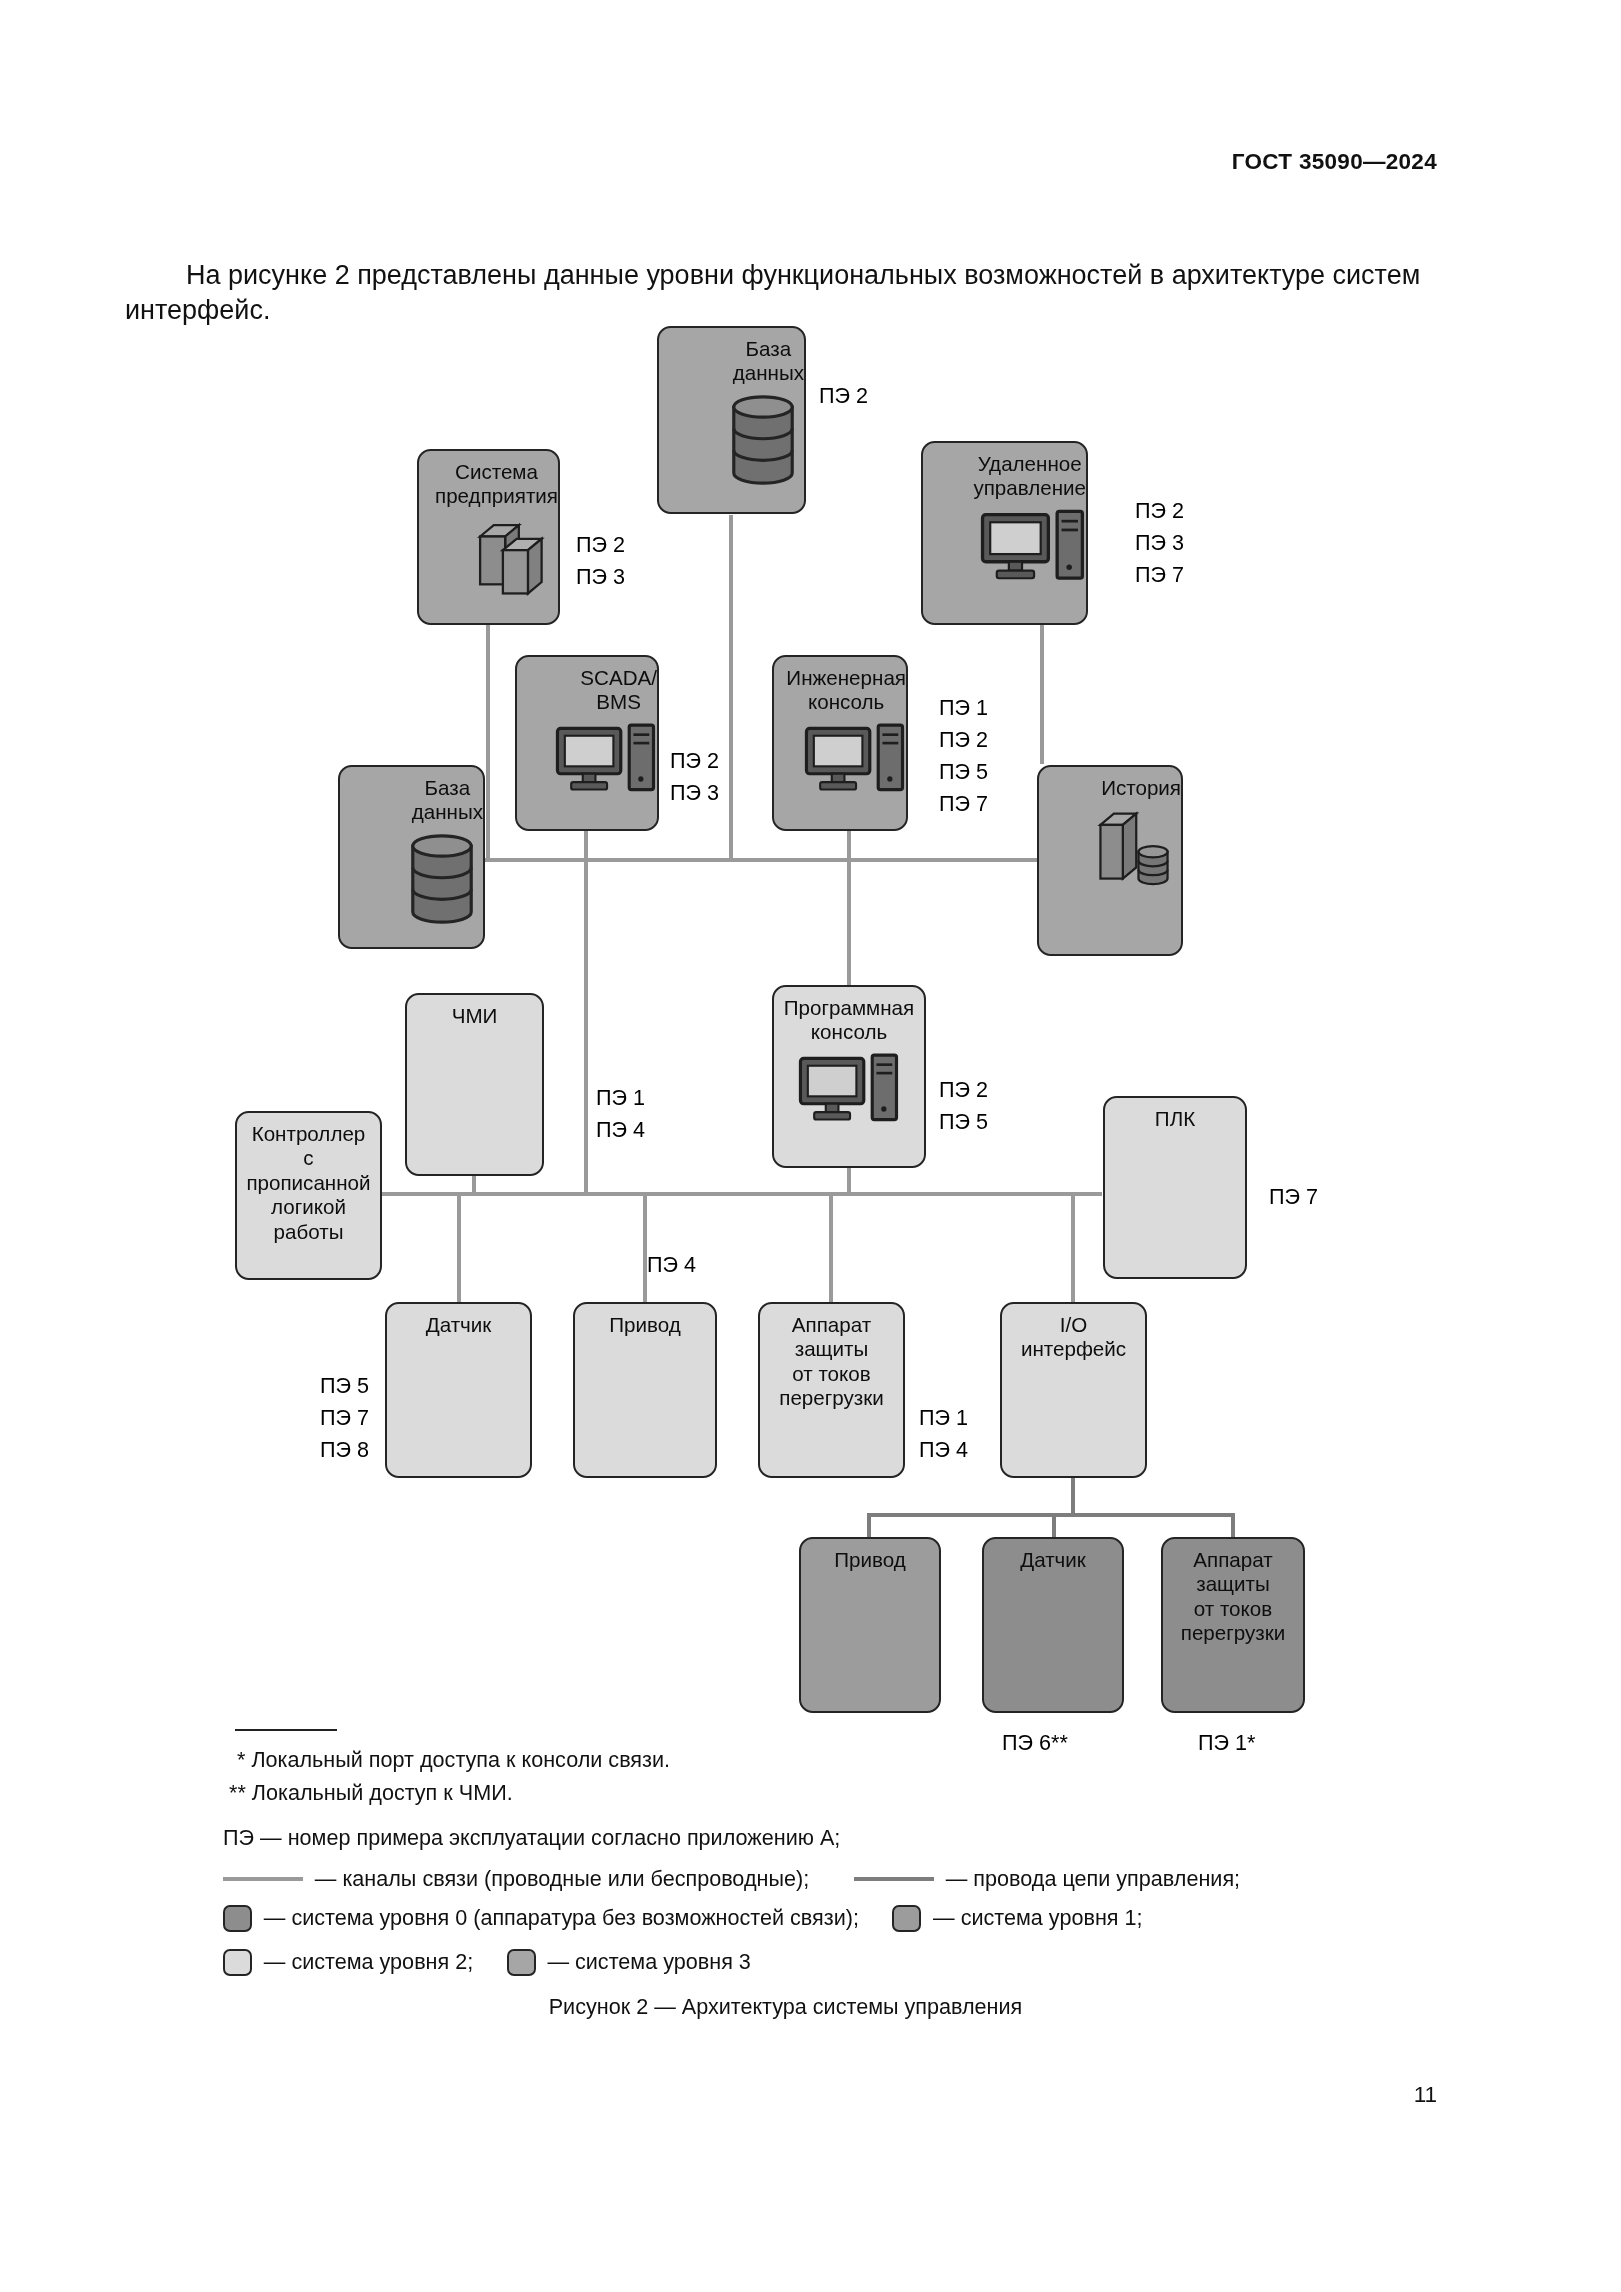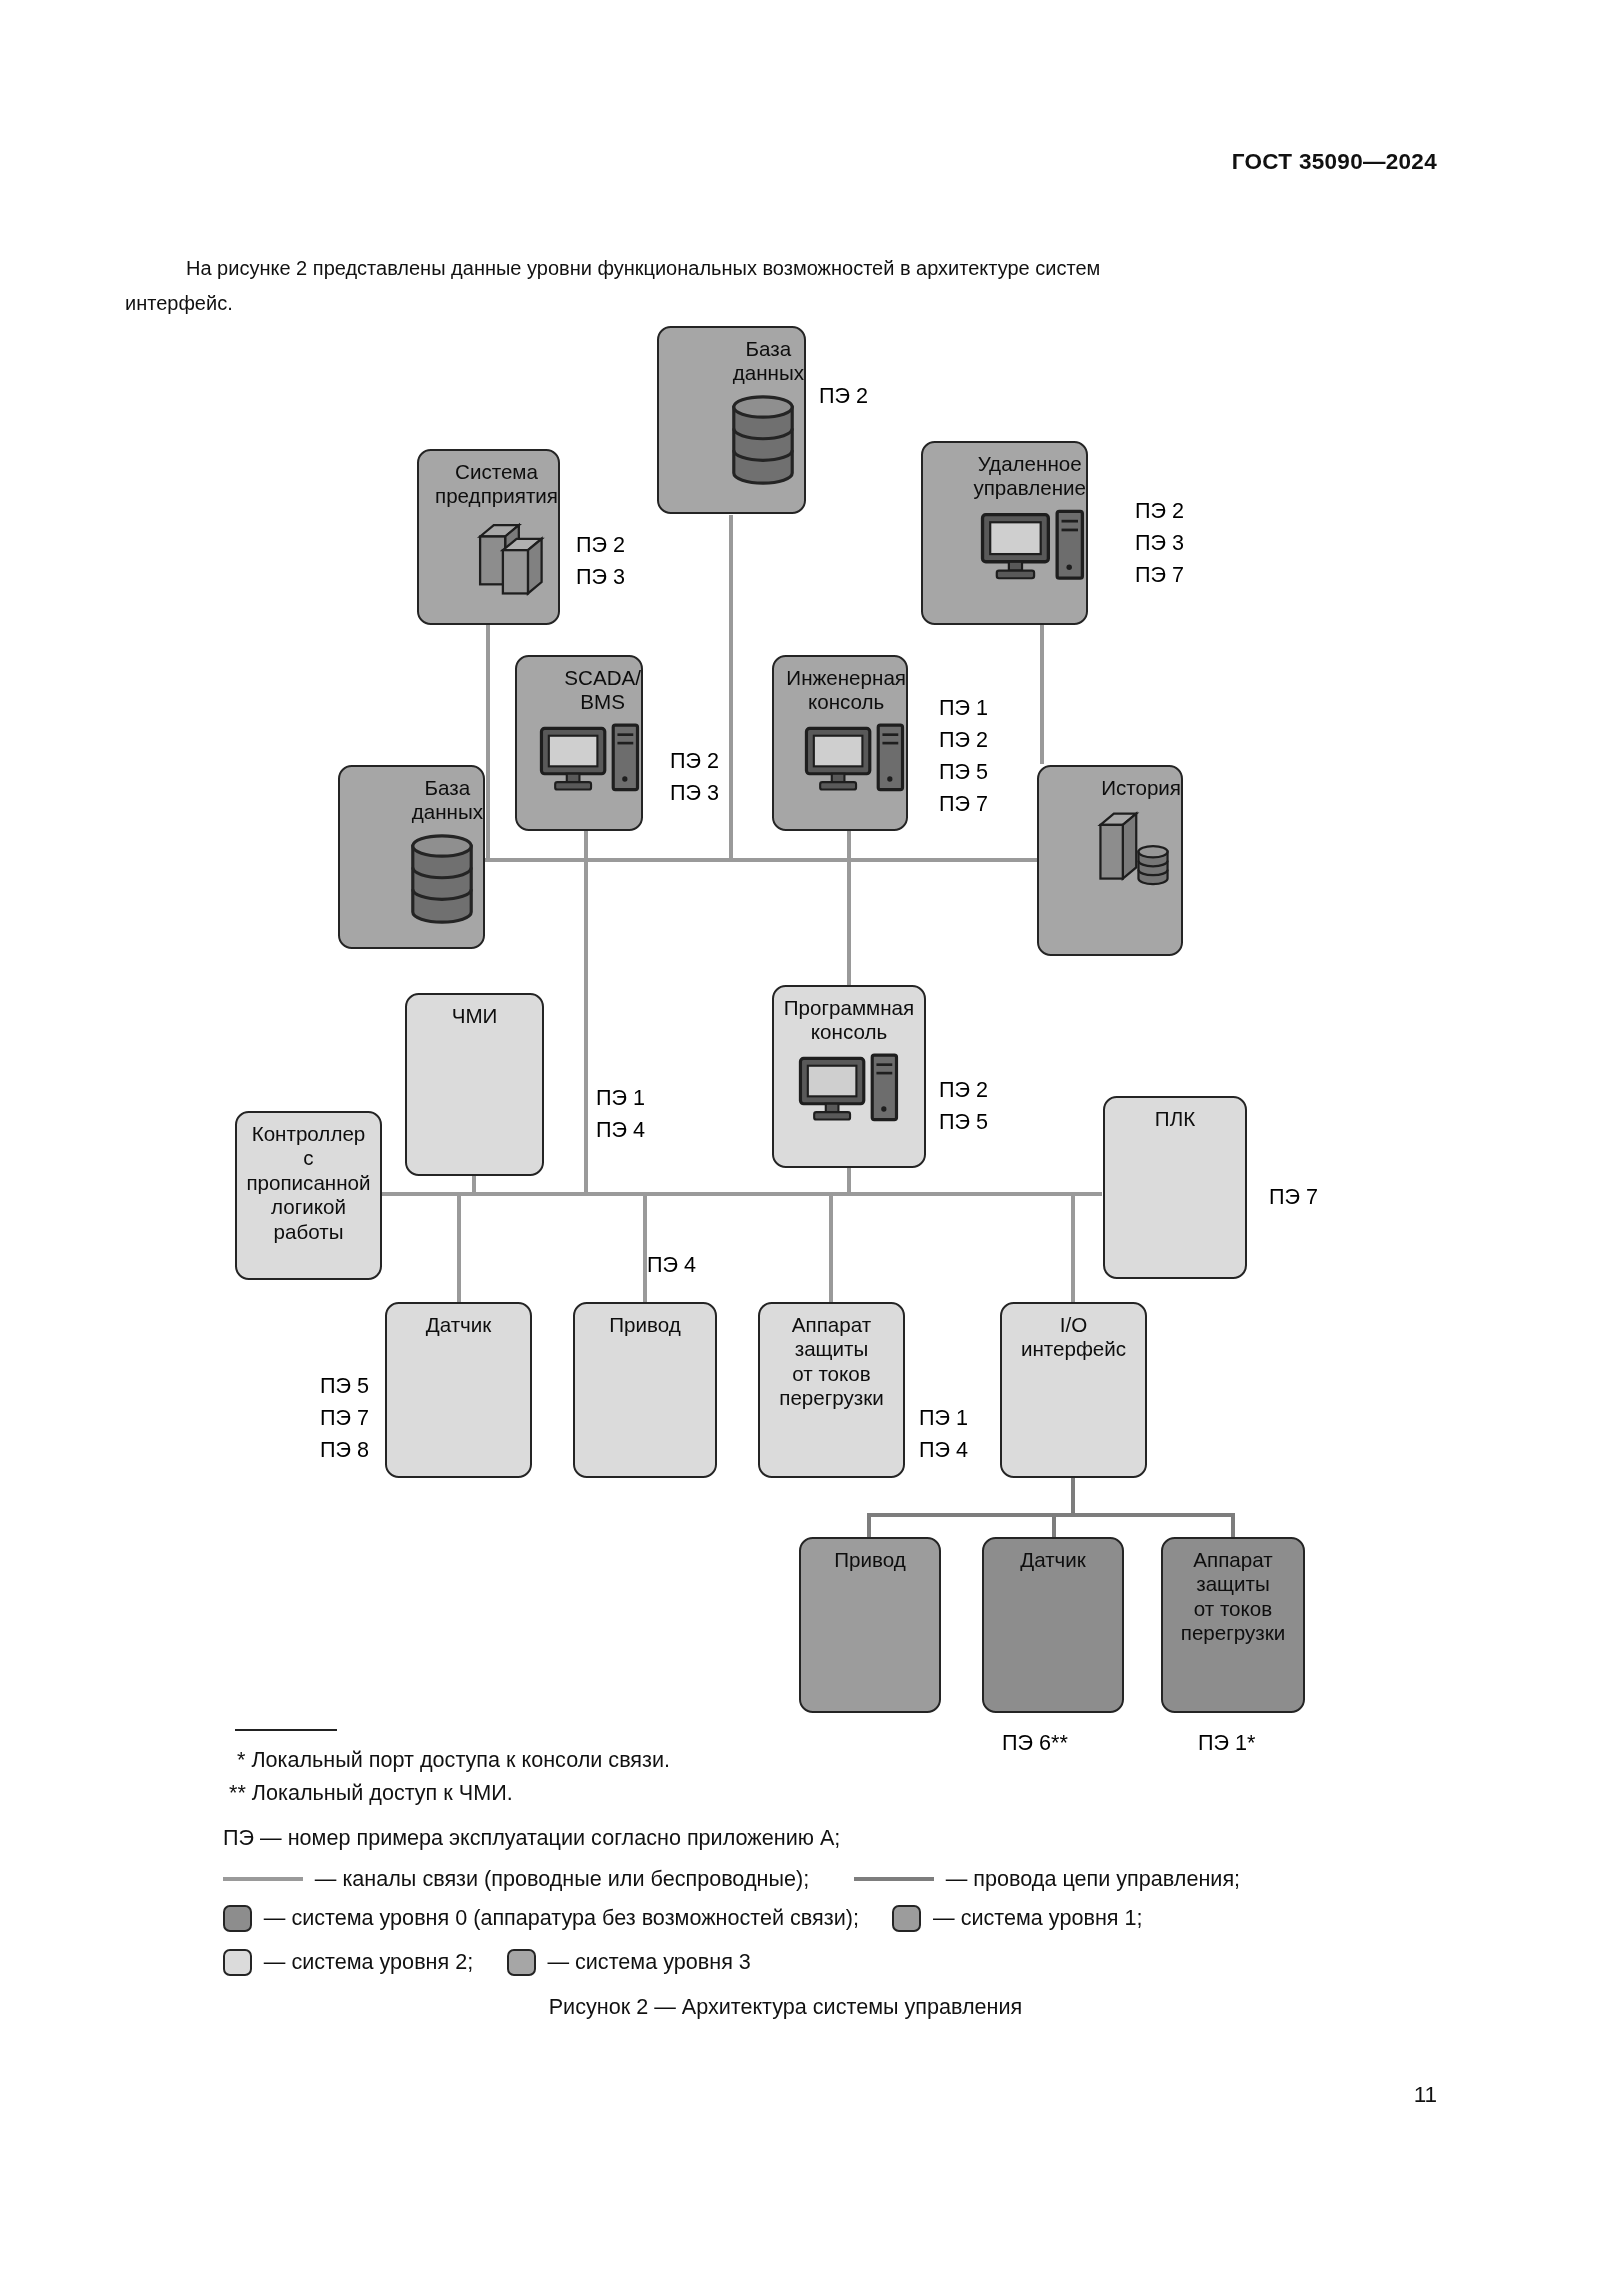--- a/index.html
+++ b/index.html
@@ -5,21 +5,21 @@
 <style>
   :root{
     --level0:#8d8d8d; --level1:#9c9c9c; --level2:#dbdbdb; --level3:#a6a6a6;
     --comm-line:#9a9a9a; --control-line:#7d7d7d; --border:#242424;
   }
   *{box-sizing:border-box;}
   body{margin:0;background:#ffffff;font-family:"Liberation Sans",sans-serif;color:#111;}
   .page{position:relative;width:1621px;height:2293px;background:#fff;overflow:hidden;}
   .doc-header{position:absolute;top:149px;left:980px;width:457px;text-align:right;
     font-size:22.5px;font-weight:bold;letter-spacing:0.3px;}
-  .intro{position:absolute;top:231px;left:125px;width:1321px;font-size:20px;line-height:35px;}
+  .intro{position:absolute;top:231px;left:125px;width:1321px;font-size:27px;line-height:35px;}
   .intro .l1{display:block;text-indent:61px;}
   .intro .l2{display:block;}
   .node{position:absolute;border:2.9px solid var(--border);border-radius:13.7px;
     display:flex;flex-direction:column;align-items:center;padding-top:8.8px;}
   .level0{background:var(--level0);} .level1{background:var(--level1);}
   .level2{background:var(--level2);} .level3{background:var(--level3);align-items:flex-end;}
   .node-title{font-size:20.6px;line-height:24.5px;text-align:center;white-space:pre-line;color:#0e0e0e;}
   .node .icon{margin-top:6.9px;flex:0 0 auto;}
   .pe-label{position:absolute;font-size:21.6px;line-height:32px;white-space:pre-line;color:#000;}
   .line{position:absolute;background:var(--comm-line);}
@@ -105,21 +105,21 @@
         <rect x="9" y="13" width="46" height="29" fill="#cfcfcf" stroke="#1e1e1e" stroke-width="2"></rect>
         <rect x="26" y="49" width="12" height="8" fill="#595959" stroke="#1e1e1e" stroke-width="2"></rect>
         <rect x="15" y="57" width="34" height="7" rx="2" fill="#595959" stroke="#1e1e1e" stroke-width="2"></rect>
         <rect x="70" y="3" width="23" height="61" rx="2" fill="#6d6d6d" stroke="#1e1e1e" stroke-width="3"></rect>
         <line x1="74" y1="12" x2="89" y2="12" stroke="#1e1e1e" stroke-width="2.5"></line>
         <line x1="74" y1="20" x2="89" y2="20" stroke="#1e1e1e" stroke-width="2.5"></line>
         <circle cx="81" cy="54" r="2.5" fill="#1e1e1e"></circle>
       </svg>
     </div>
 
-    <div class="node level3" style="left:515px;top:655px;width:128px;height:176px">
+    <div class="node level3" style="left:515px;top:655px;width:144px;height:176px">
       <div class="node-title">SCADA/
 BMS</div>
       <svg class="icon" width="102" height="76" viewBox="0 0 96 72">
         <rect x="2" y="6" width="60" height="43" rx="3" fill="#595959" stroke="#1e1e1e" stroke-width="3"></rect>
         <rect x="9" y="13" width="46" height="29" fill="#cfcfcf" stroke="#1e1e1e" stroke-width="2"></rect>
         <rect x="26" y="49" width="12" height="8" fill="#595959" stroke="#1e1e1e" stroke-width="2"></rect>
         <rect x="15" y="57" width="34" height="7" rx="2" fill="#595959" stroke="#1e1e1e" stroke-width="2"></rect>
         <rect x="70" y="3" width="23" height="61" rx="2" fill="#6d6d6d" stroke="#1e1e1e" stroke-width="3"></rect>
         <line x1="74" y1="12" x2="89" y2="12" stroke="#1e1e1e" stroke-width="2.5"></line>
         <line x1="74" y1="20" x2="89" y2="20" stroke="#1e1e1e" stroke-width="2.5"></line>

